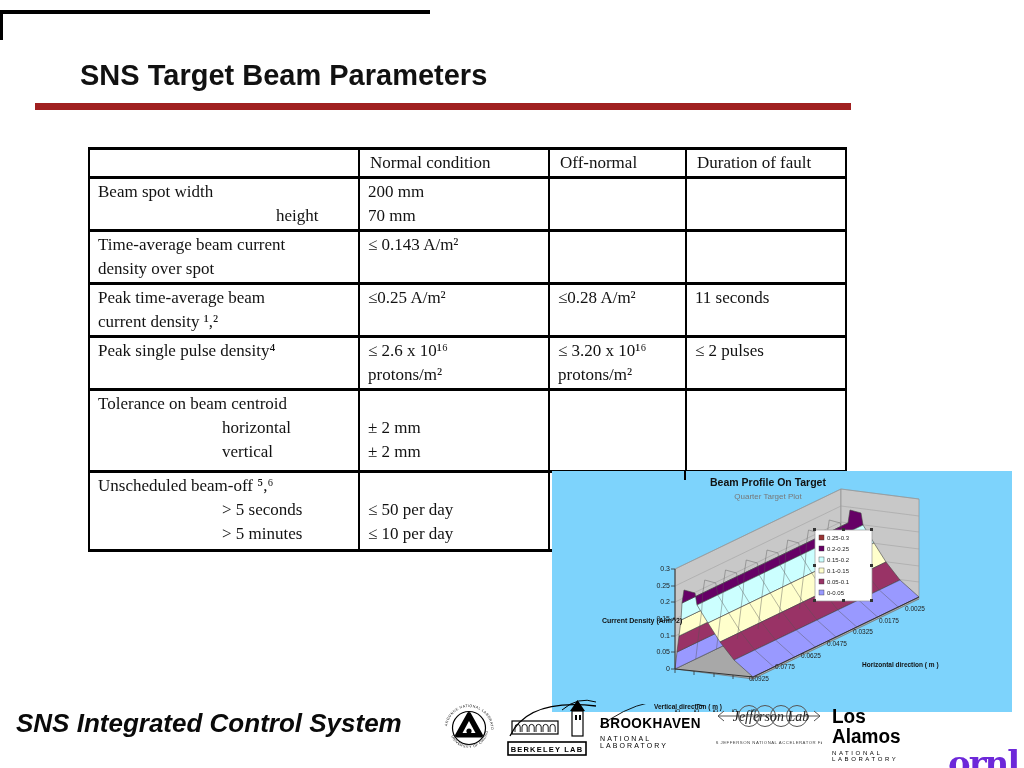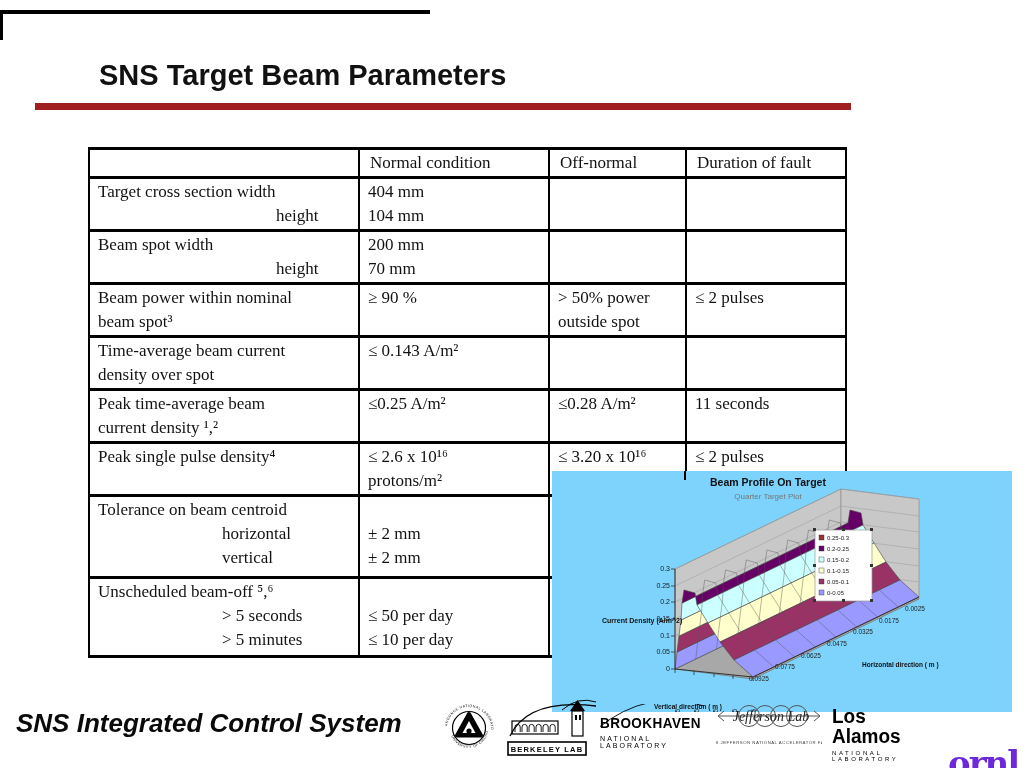--- a/index.html
+++ b/index.html
@@ -1,20 +1,20 @@
 <!DOCTYPE html>
 <html><head>
 <meta charset="utf-8">
 <style>
   html,body{margin:0;padding:0;background:#fff;}
   .slide{position:relative;width:1024px;height:768px;background:#fff;overflow:hidden;
          font-family:"Liberation Sans",sans-serif;}
   .topline-h{position:absolute;left:0;top:10px;width:430px;height:4px;background:#000;}
   .topline-v{position:absolute;left:0;top:10px;width:3px;height:30px;background:#000;}
-  .title{position:absolute;left:99px;top:60px;font:bold 29px/1.1 "Liberation Sans",sans-serif;
+  .title{position:absolute;left:80px;top:60px;font:bold 29px/1.1 "Liberation Sans",sans-serif;
          color:#111;letter-spacing:0;}
   .redline{position:absolute;left:35px;top:103px;width:816px;height:7px;background:#A02020;}
   .snslogo{position:absolute;left:848px;top:28px;width:170px;height:126px;}
   .snslogo .word{position:absolute;left:76px;top:36px;font:400 58px/1 "Liberation Serif",serif;
          color:#161616;transform:scaleX(.68);transform-origin:left top;letter-spacing:1px;}
   
   .ptable{position:absolute;left:88px;top:147px;border-collapse:collapse;table-layout:fixed;
           font:17px/24px "Liberation Serif",serif;color:#121212;background:#fff;}
   .ptable td{border:2px solid #000;border-top-width:3px;border-bottom-width:3px;
              vertical-align:top;padding:1px 4px 1px 8px;overflow:hidden;}
@@ -54,66 +54,34 @@
         <col style="width:137px">
         <col style="width:160px">
       </colgroup>
     <tbody>
         <tr style="height:24px">
       <td class="hd"></td>
       <td class="hd">Normal condition</td>
       <td class="hd">Off-normal</td>
       <td class="hd">Duration of fault</td>
     </tr>
-    <tr style="height:51px">
-      <td>
-            <div class="ln">Target cross section width</div>
-            <div class="ln ind186">height</div>
-          </td>
-      <td>
-            <div class="ln">404 mm</div>
-            <div class="ln">104 mm</div>
-          </td>
-      <td>
-            <div class="ln"></div>
-          </td>
-      <td>
-            <div class="ln"></div>
-          </td>
-    </tr>
     <tr style="height:49px">
       <td>
             <div class="ln">Beam spot width</div>
             <div class="ln ind186">height</div>
           </td>
       <td>
             <div class="ln">200 mm</div>
             <div class="ln">70 mm</div>
           </td>
       <td>
             <div class="ln"></div>
           </td>
       <td>
             <div class="ln"></div>
-          </td>
-    </tr>
-    <tr style="height:49px">
-      <td>
-            <div class="ln">Beam power within nominal</div>
-            <div class="ln">beam spot³</div>
-          </td>
-      <td>
-            <div class="ln">≥ 90 %</div>
-          </td>
-      <td>
-            <div class="ln">&gt; 50% power</div>
-            <div class="ln">outside spot</div>
-          </td>
-      <td>
-            <div class="ln">≤ 2 pulses</div>
           </td>
     </tr>
     <tr style="height:49px">
       <td>
             <div class="ln">Time-average beam current</div>
             <div class="ln">density over spot</div>
           </td>
       <td>
             <div class="ln">≤ 0.143 A/m²</div>
           </td>

